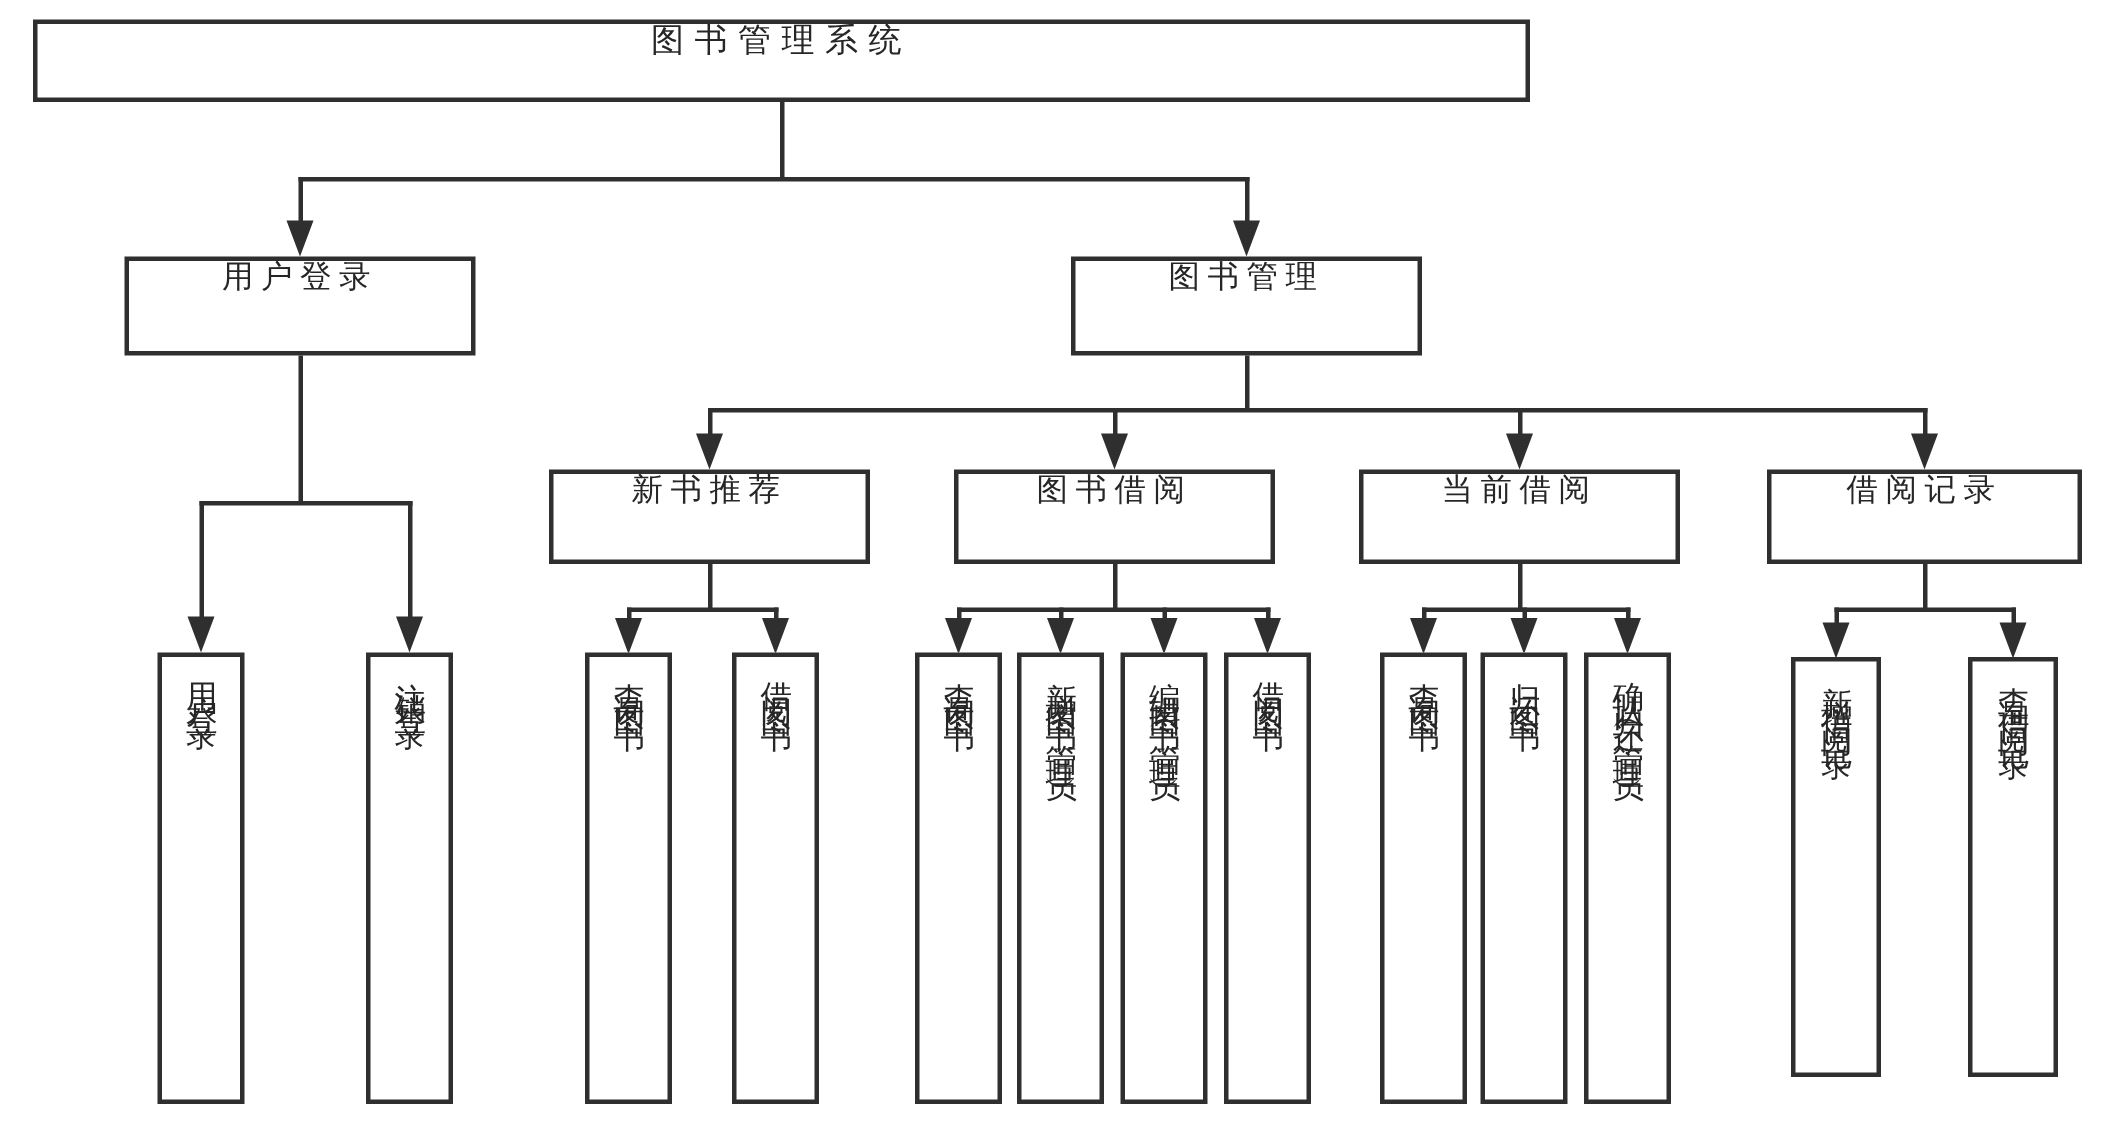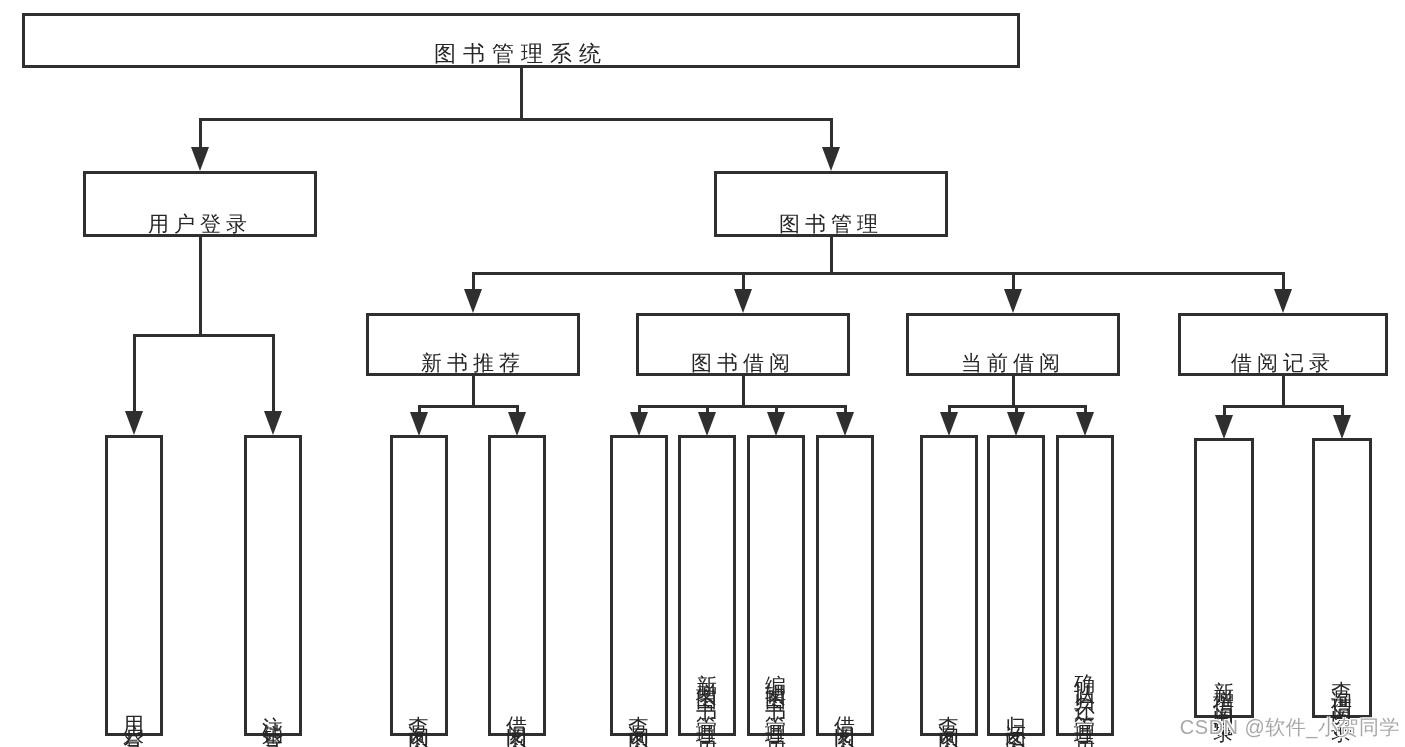--- a/index.html
+++ b/index.html
@@ -30,21 +30,21 @@
     border-top:24px solid var(--line);
     z-index:1;
   }
   
   .hbox,.vbox{
     position:absolute;
     box-sizing:border-box;
     background:#fff;
     border:3px solid var(--line);
     display:flex;
-    align-items:flex-end;
+    align-items:flex-start;
     justify-content:center;
     z-index:2;
   }
   .hlabel{
     color:var(--text);
     font-size:21px;
     letter-spacing:5px;
     white-space:nowrap;
     line-height:1;
   }
@@ -192,14 +192,13 @@
     <span class="vlabel">确认归还（管理员）</span>
   </div>
 
   <div class="vbox" style="left:1194px;top:438px;width:60px;height:280px">
     <span class="vlabel">新增借阅记录</span>
   </div>
   <div class="vbox" style="left:1312px;top:438px;width:60px;height:280px">
     <span class="vlabel">查询借阅记录</span>
   </div>
 
-  <div id="watermark">CSDN @软件_小贺同学</div>
 </div>
 
 </body></html>

